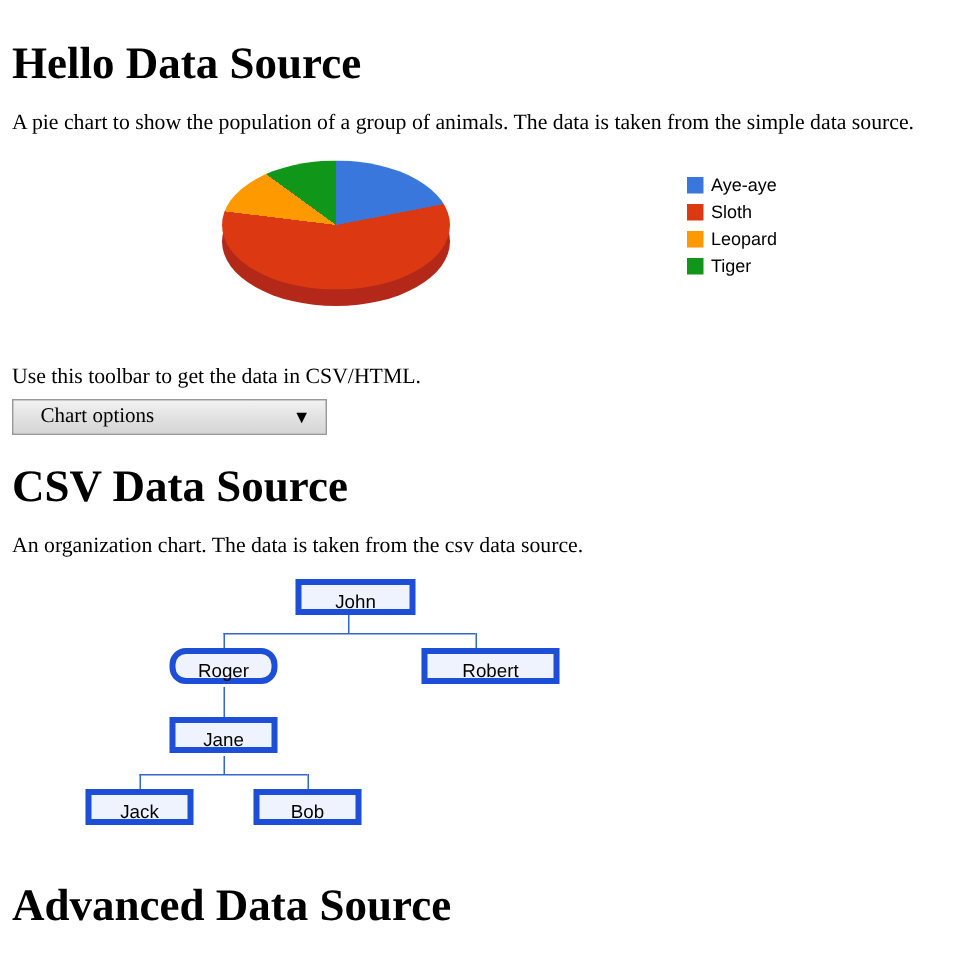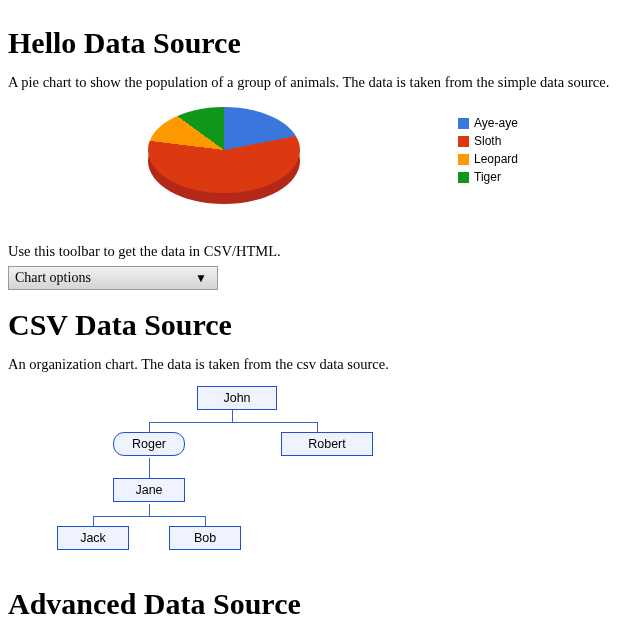--- a/index.html
+++ b/index.html
@@ -97,41 +97,41 @@
     margin: 16px 0 6px 0;
   }
   .chart-options {
     width: 210px;
     height: 24px;
     border: 1px solid #999;
     background: linear-gradient(to bottom, #f2f2f2 0%, #e2e2e2 50%, #d5d5d5 100%);
     display: flex;
     align-items: center;
     justify-content: space-between;
-    padding: 0 6px 0 6px;
+    padding: 0 6px 0 18px;
     box-sizing: border-box;
     font-family: "Liberation Serif", "DejaVu Serif", serif;
     font-size: 14px;
     cursor: default;
   }
   .chart-options .caret {
     font-size: 12px;
     line-height: 12px;
     margin-right: 4px;
   }
   
   .org {
     position: relative;
     height: 185px;
     margin-top: 8px;
   }
   .node {
     position: absolute;
     box-sizing: border-box;
-    border: 1px solid #1d4ed8;
+    border: 4px solid #1d4ed8;
     background: #eef3fd;
     font-family: "Liberation Sans", "DejaVu Sans", sans-serif;
     font-size: 12.5px;
     color: #000;
     text-align: center;
     line-height: 22px;
     height: 24px;
   }
   .ln {
     position: absolute;

